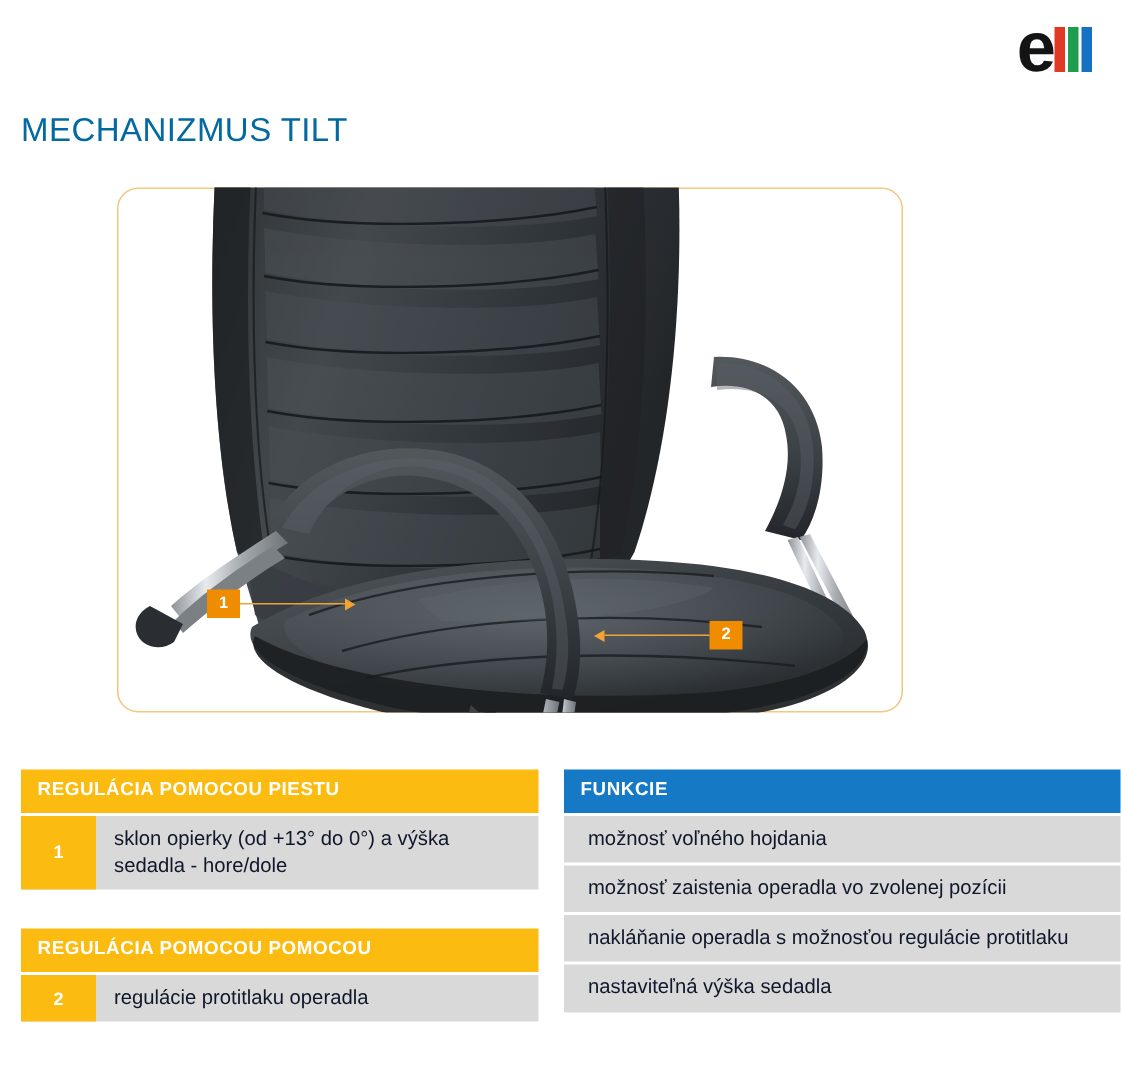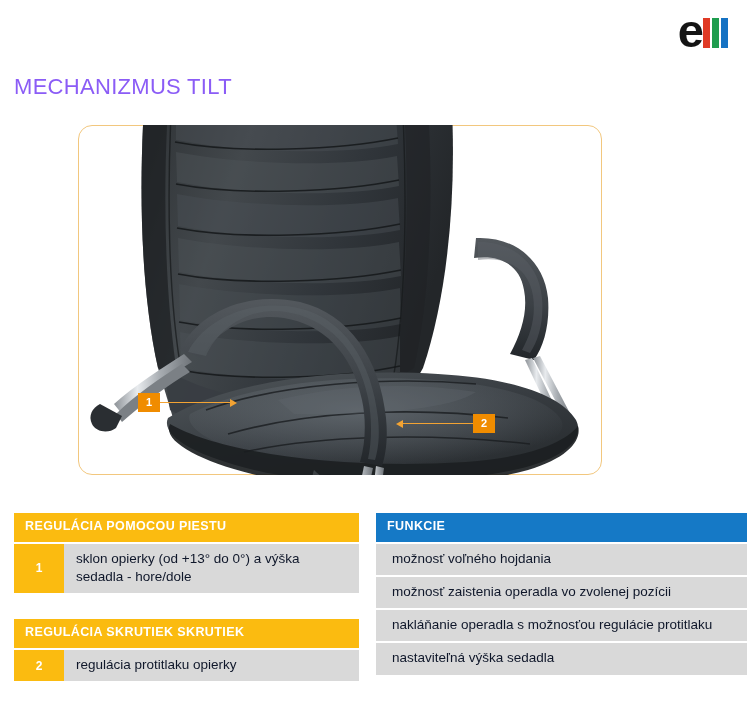--- a/index.html
+++ b/index.html
@@ -40,21 +40,21 @@
   .logo .lg-m i:nth-child(3) { background: #1572c3; }
   .logo .lg-rest { font-size: 47px; }
 
   
   .page-title {
     position: absolute;
     left: 14px; top: 74px;
     font-size: 22px;
     font-weight: normal;
     letter-spacing: .3px;
-    color: #8b5cf6;
+    color: #0369a1;
   }
 
   
   .photo-frame {
     position: absolute;
     left: 78px; top: 125px;
     width: 524px; height: 350px;
     border: 1.5px solid #f2c77e;
     border-radius: 14px;
     background: #ffffff;
@@ -333,24 +333,24 @@
       <div class="tbl-head amber">REGULÁCIA POMOCOU PIESTU</div>
       <div class="row">
         <div class="num">1</div>
         <div class="txt">sklon opierky (od +13° do 0°) a výška sedadla - hore/dole</div>
       </div>
     </div>
 
     <div class="spacer-block"></div>
 
     <div>
-      <div class="tbl-head amber">REGULÁCIA SKRUTIEK SKRUTIEK</div>
+      <div class="tbl-head amber">REGULÁCIA POMOCOU POMOCOU</div>
       <div class="row">
         <div class="num">2</div>
-        <div class="txt">regulácia protitlaku opierky</div>
+        <div class="txt">regulácie protitlaku operadla</div>
       </div>
     </div>
 
   </div>
 
   <div class="col-right">
     <div>
       <div class="tbl-head blue">FUNKCIE</div>
       <div class="row plain">
         <div class="txt">možnosť voľného hojdania</div>

